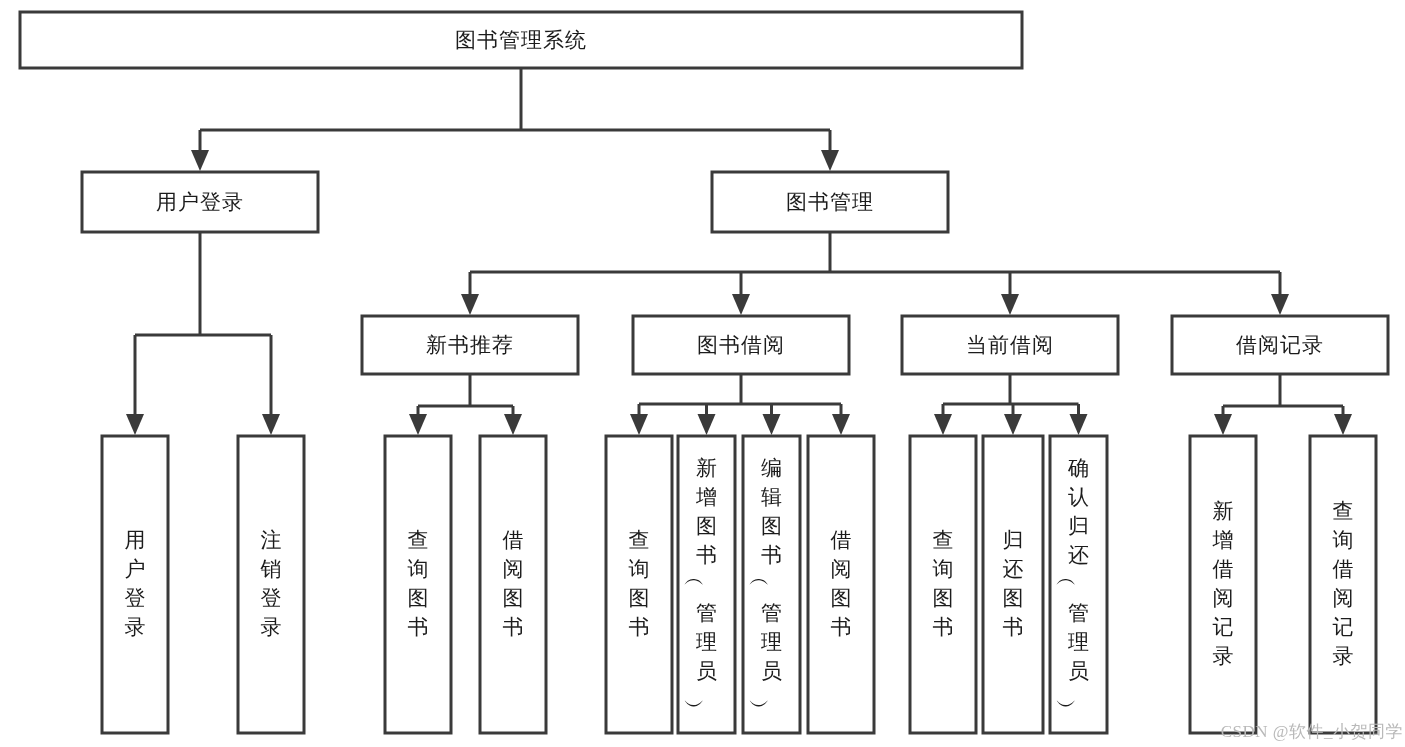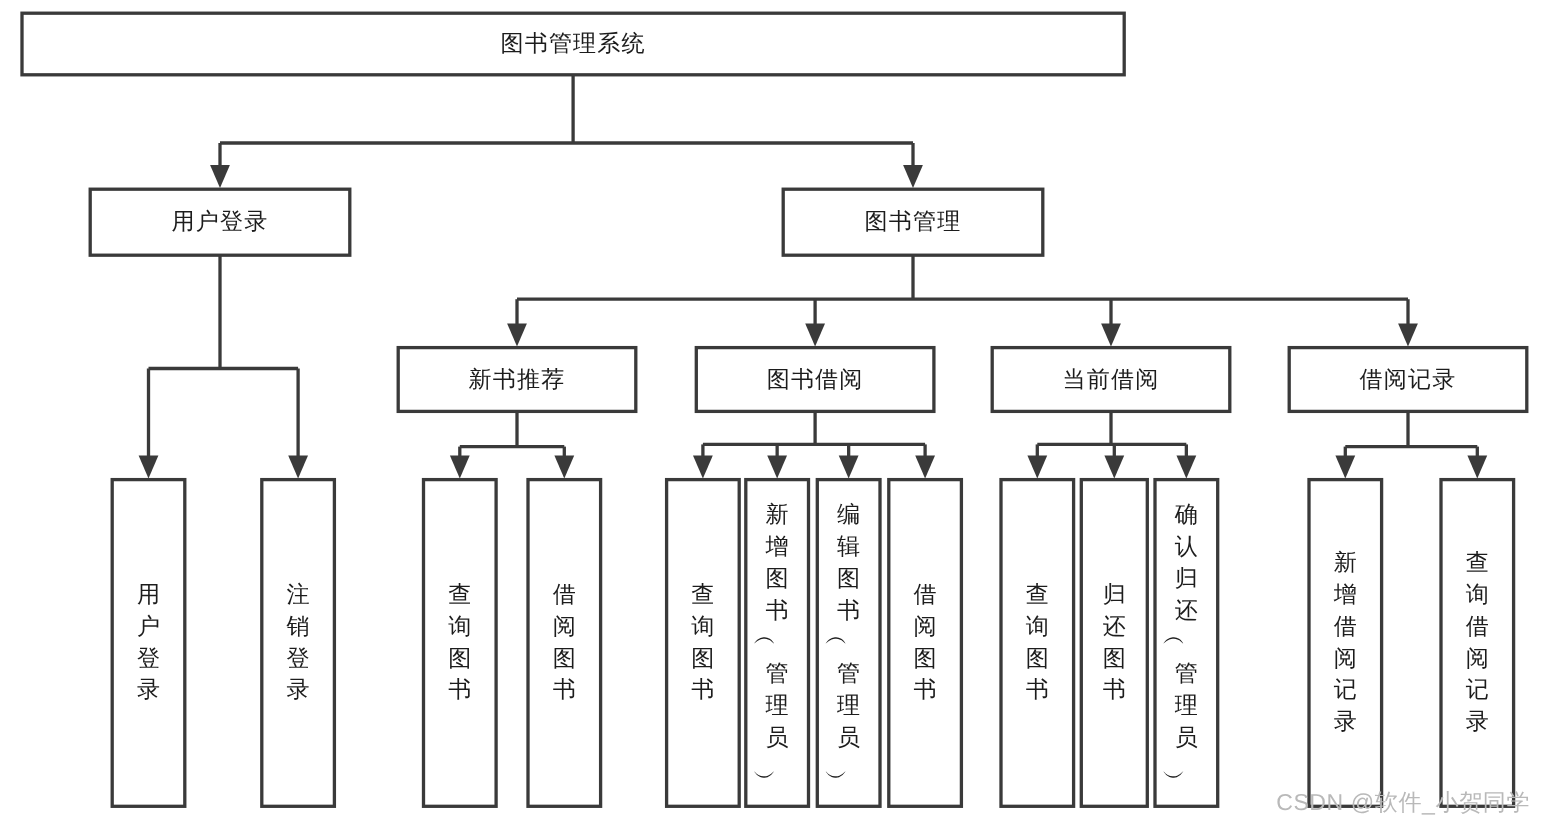--- a/index.html
+++ b/index.html
@@ -51,24 +51,24 @@
     stroke-width: 3;
     fill: none;
     stroke-linecap: butt;
   }
   .arrow-head {
     fill: #3a3a3a;
     stroke: none;
   }
   .watermark {
     position: absolute;
-    right: 14px;
+    right: 2px;
     bottom: 4px;
-    font-family: Liberation Sans, sans-serif;
-    font-size: 21px;
+    font-family: Liberation Serif, serif;
+    font-size: 17px;
     color: #b9b9b9;
     white-space: nowrap;
     user-select: none;
     letter-spacing: 0.5px;
   }
 </style>
 </head>
 <body>
 
 <div id="diagram-root">

